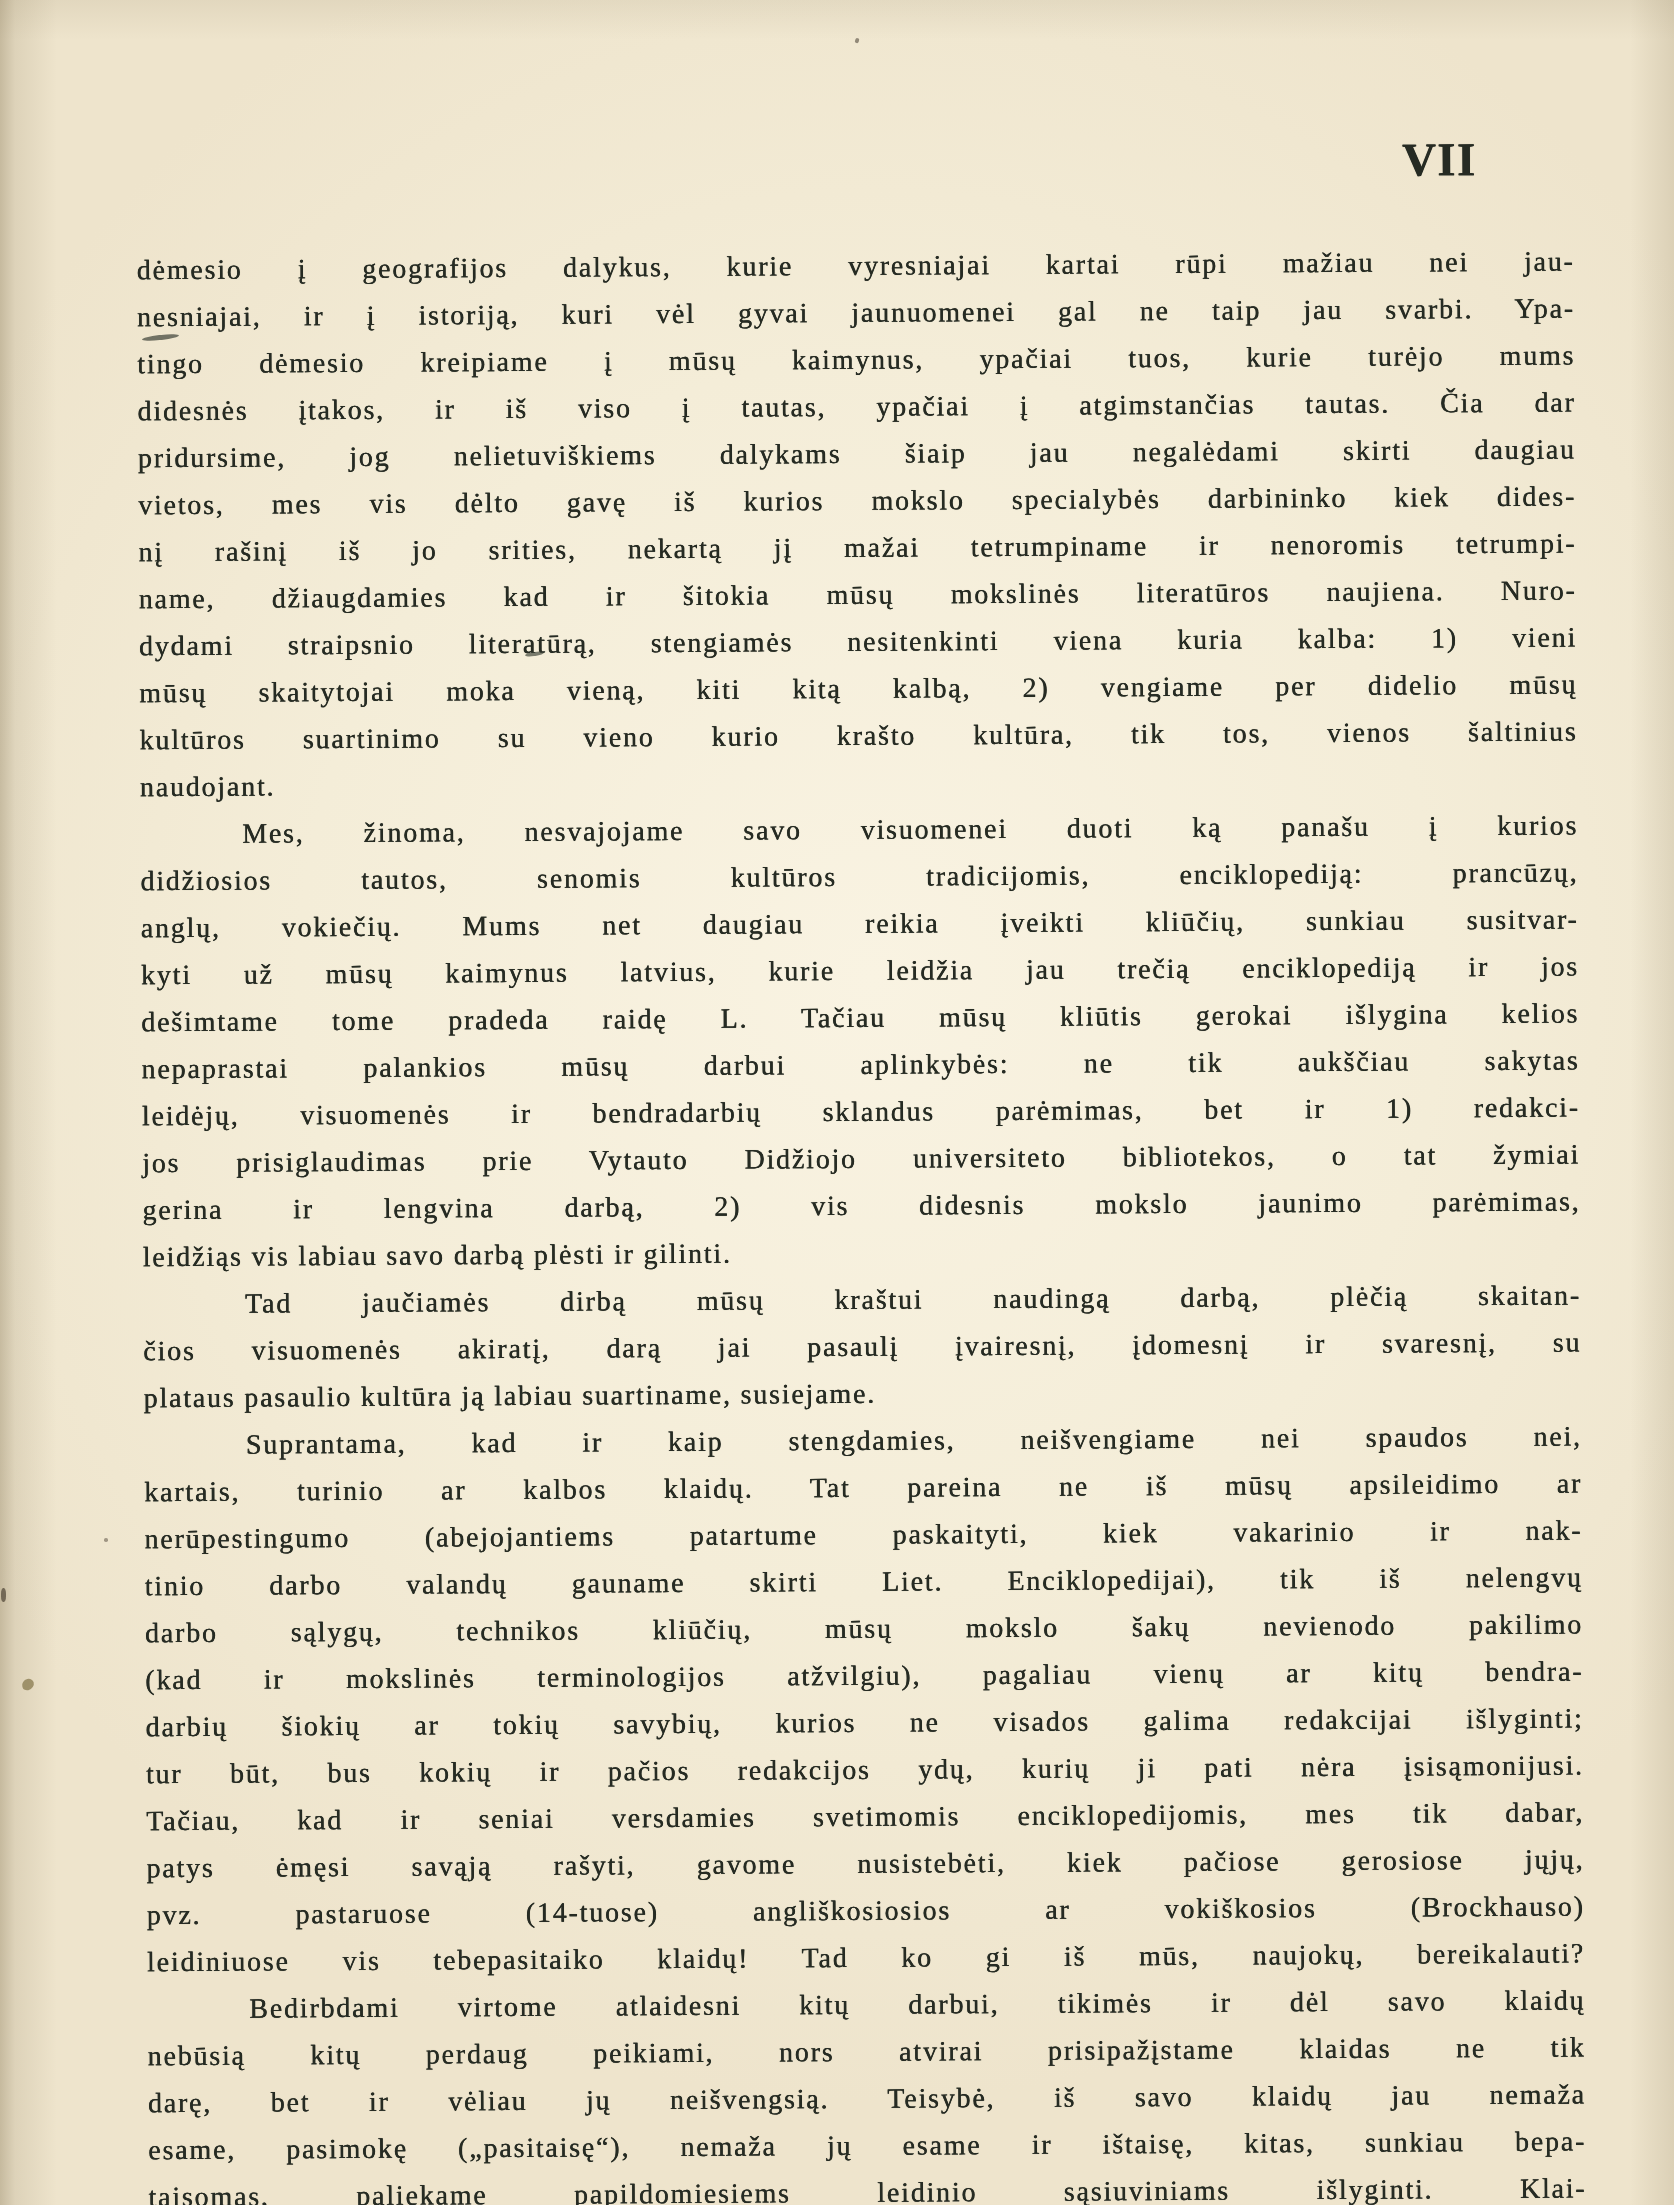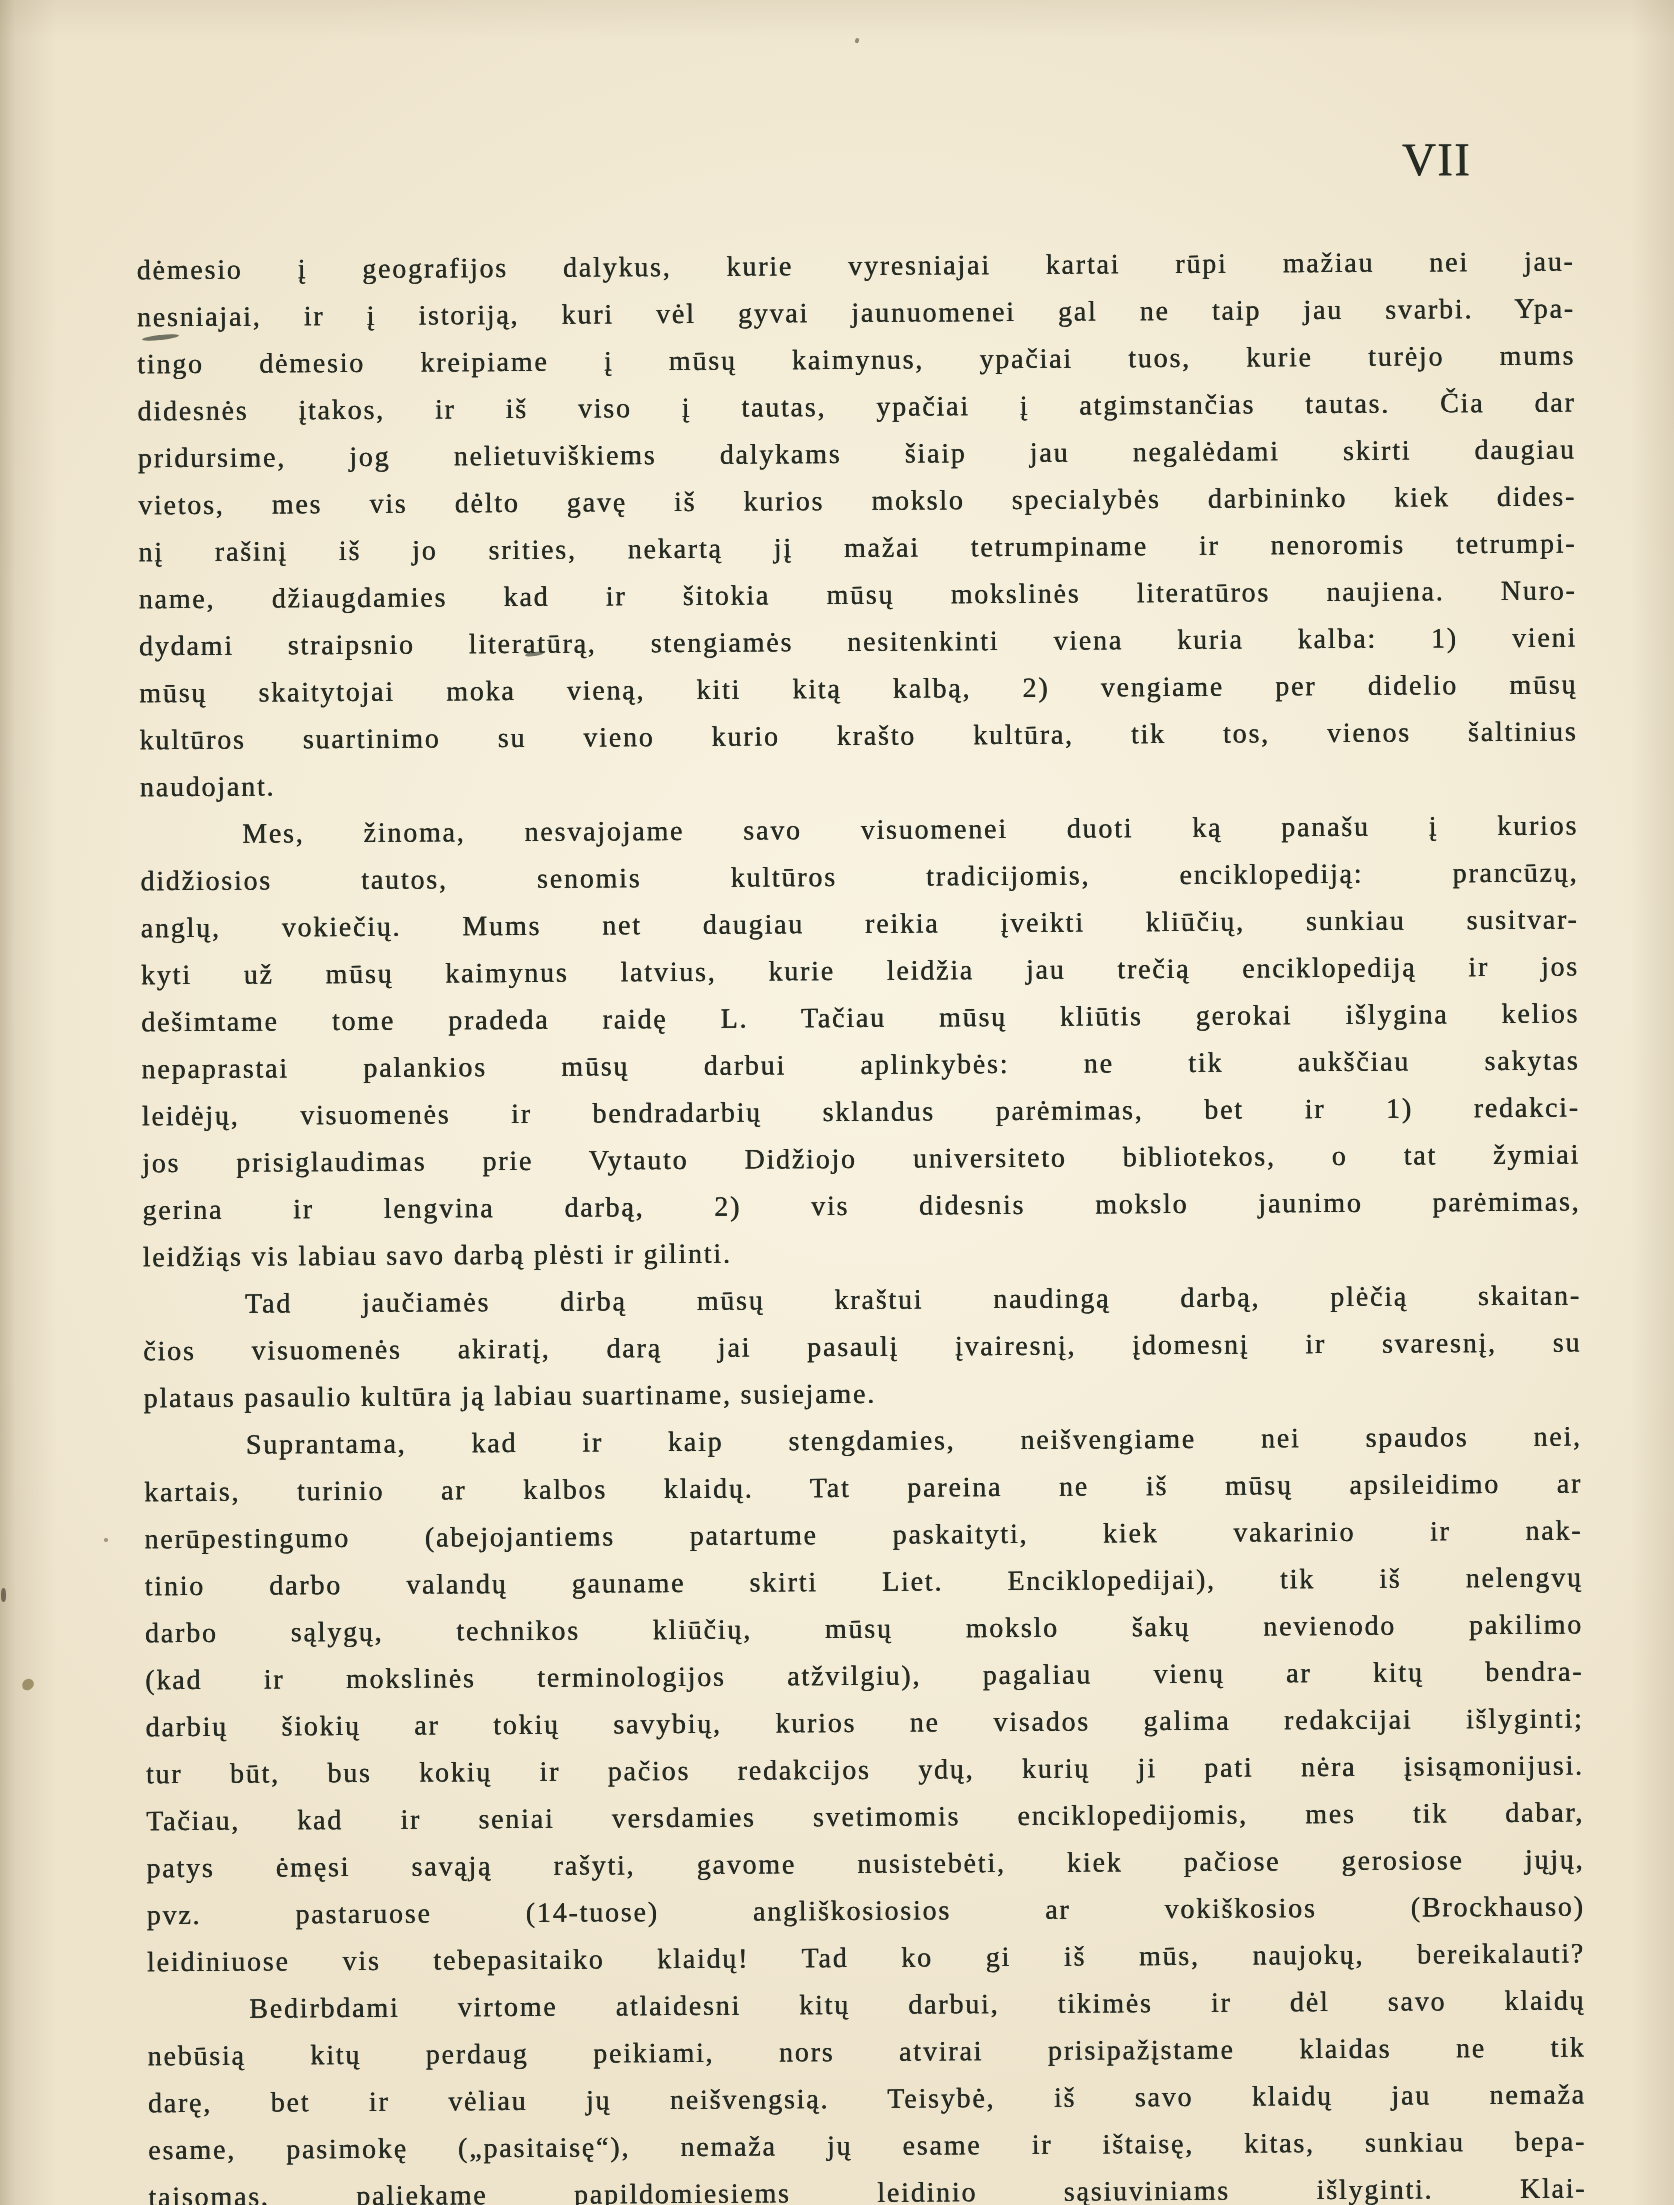--- a/index.html
+++ b/index.html
@@ -58,21 +58,21 @@
   .speck {
     position: absolute;
     pointer-events: none;
   }
 </style>
 </head>
 <body>
 
 <div id="page" style="background-color: rgb(244, 237, 216);">
   <div class="content">
-    <div class="pagenum" style="color: rgb(38, 43, 35);">VII</div>
+    <div class="pagenum" style="color: rgb(38, 43, 35); font-weight: bold;">VII</div>
     <div class="text-block" style="color: rgb(38, 43, 35);">
         <div class="paragraph">
           <div class="line">dėmesio į geografijos dalykus, kurie vyresniajai kartai rūpi mažiau nei jau-</div>
           <div class="line">nesniajai, ir į istoriją, kuri vėl gyvai jaunuomenei gal ne taip jau svarbi. Ypa-</div>
           <div class="line">tingo dėmesio kreipiame į mūsų kaimynus, ypačiai tuos, kurie turėjo mums</div>
           <div class="line">didesnės įtakos, ir iš viso į tautas, ypačiai į atgimstančias tautas. Čia dar</div>
           <div class="line">pridursime, jog nelietuviškiems dalykams šiaip jau negalėdami skirti daugiau</div>
           <div class="line">vietos, mes vis dėlto gavę iš kurios mokslo specialybės darbininko kiek dides-</div>
           <div class="line">nį rašinį iš jo srities, nekartą jį mažai tetrumpiname ir nenoromis tetrumpi-</div>
           <div class="line">name, džiaugdamies kad ir šitokia mūsų mokslinės literatūros naujiena. Nuro-</div>

